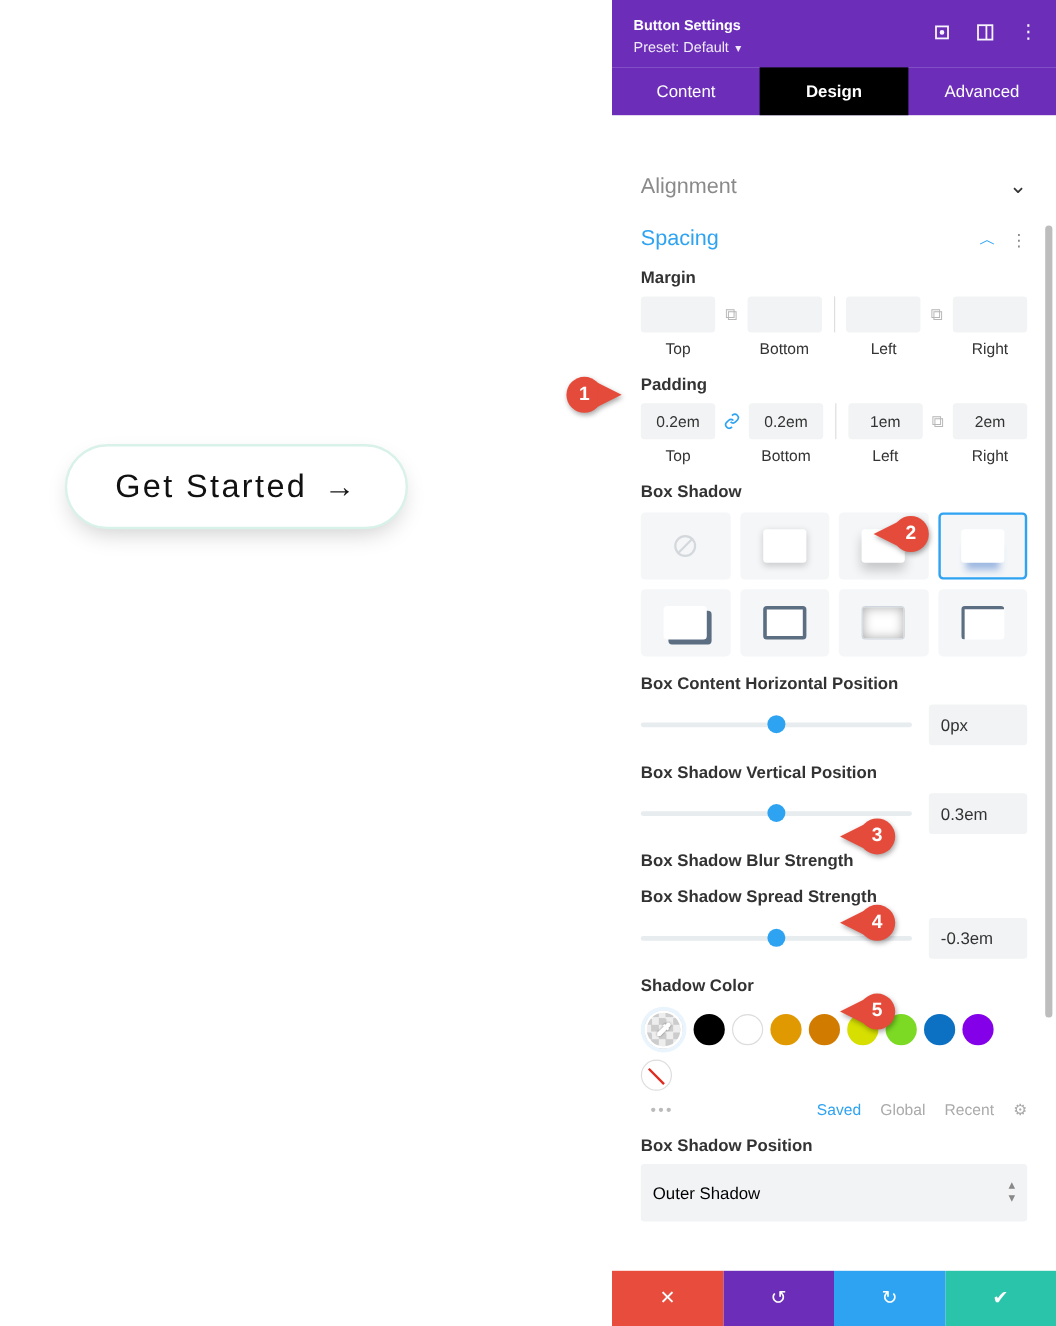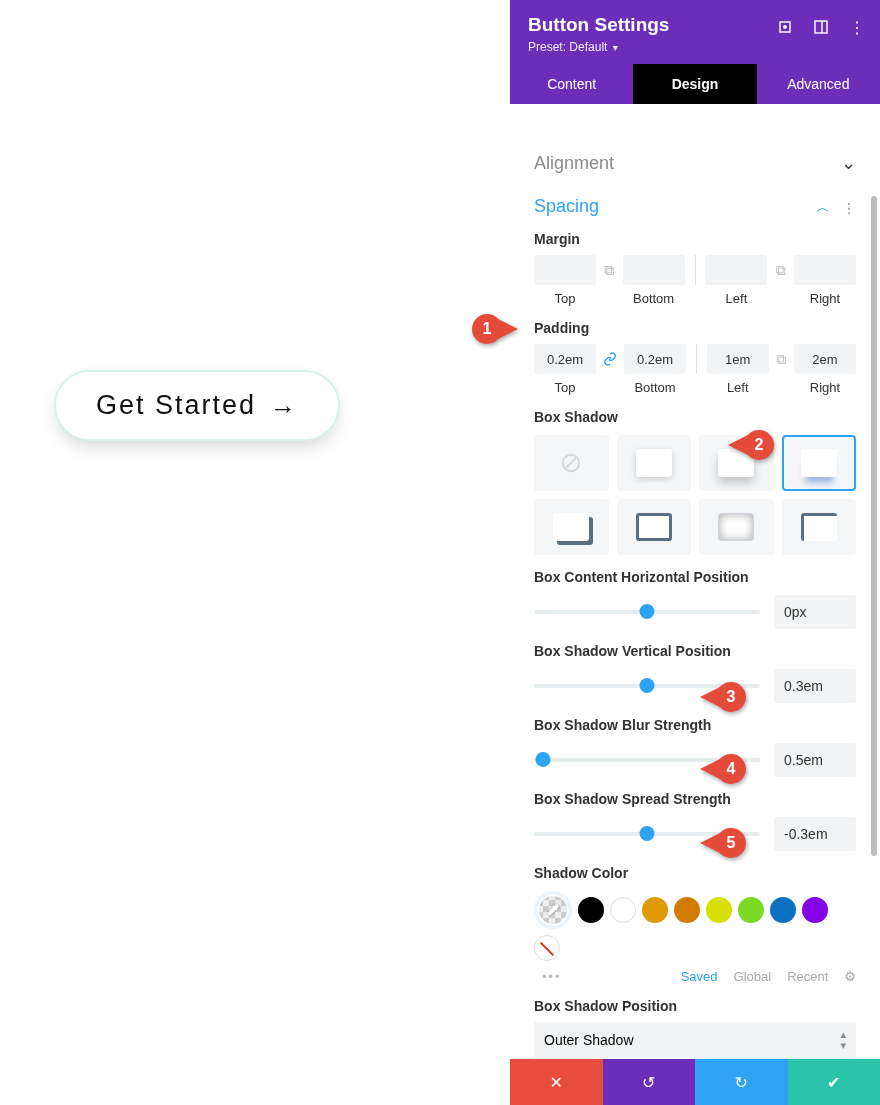--- a/index.html
+++ b/index.html
@@ -16,21 +16,21 @@
   box-shadow: 0 8px 20px -6px rgba(0,0,0,0.22);
   font-size: 27px; letter-spacing: 2px; font-weight: 400;
   color: #111;
   display: flex; align-items: flex-end; gap: 14px;
 }
 .preview-button .arrow { font-size: 26px; }
 
 
 .panel { position: absolute; right: 0; top: 0; width: 370px; height: 1105px; background: #fff; display: flex; flex-direction: column; }
 .panel-header { background: #6c2eb9; color: #fff; padding: 14px 18px 10px; position: relative; }
-.panel-title { font-size: 19px; font-weight: 600; }
+.panel-title { font-size: 12px; font-weight: 600; }
 .panel-preset { font-size: 12px; opacity: 0.9; margin-top: 4px; }
 .panel-preset .caret { font-size: 10px; margin-left: 2px; }
 .header-icons { position: absolute; right: 14px; top: 18px; display: flex; gap: 18px; align-items: center; }
 .header-icons span { width: 18px; height: 18px; display: inline-flex; align-items: center; justify-content: center; opacity: 0.95; font-size: 16px; }
 
 .tabs { background: #6c2eb9; display: flex; }
 .tab { flex: 1; text-align: center; padding: 12px 16px; font-size: 14px; color: #fff; cursor: pointer; }
 .tab.active { background: #000000; font-weight: 600; }
 
 .panel-body { flex: 1; overflow: hidden; position: relative; padding: 0 20px 0 20px; margin-top: 32px; }
@@ -86,21 +86,21 @@
 .sw-yellow{background:#d6df00;} .sw-green{background:#7cda24;}
 .sw-blue{background:#0c71c3;} .sw-purple{background:#8300e9;}
 .sw-clear{background:#fff;border:1px solid #ddd;position:relative;}
 .sw-clear::after{content:"";position:absolute;left:3px;right:3px;top:50%;height:2px;background:#e02b20;transform:rotate(45deg);}
 .color-sub { display: flex; align-items: center; gap: 16px; font-size: 13px; margin-top: 8px; }
 .color-sub .dots { color:#bbb; letter-spacing:2px; margin-right:auto; margin-left:8px;}
 .color-sub .saved { color:#2ea3f2; font-weight:500;}
 .color-sub .mut { color:#aaa; }
 .color-sub .gear { color:#aaa; }
 
-.select-row { margin-top:8px; background:#f1f3f4; border-radius:3px; height:36px; display:flex; align-items:center; padding:0 10px; justify-content:space-between; font-size:14px; }
+.select-row { margin-top:8px; background:#f1f3f4; border-radius:3px; height:48px; display:flex; align-items:center; padding:0 10px; justify-content:space-between; font-size:14px; }
 .select-row .updown { color:#888; font-size:11px; line-height:1; }
 
 
 .footerbar { height: 46px; display: flex; }
 .footbtn { flex:1; display:flex; align-items:center; justify-content:center; color:#fff; font-size:16px; cursor:pointer; }
 .fb-red{background:#e74c3c;} .fb-purple{background:#6c2eb9;} .fb-blue{background:#2ea3f2;} .fb-green{background:#29c4a9;}
 
 
 .callout { position:absolute; display:flex; align-items:center; z-index:50; filter: drop-shadow(1px 2px 2px rgba(0,0,0,0.35)); }
 .callout .bubble { background:#e54b3a; color:#fff; width:30px; height:30px; border-radius:50%; display:flex; align-items:center; justify-content:center; font-weight:700; font-size:16px; }
@@ -272,27 +272,20 @@
           <div class="slider">
             <div class="slider-track"></div>
               <div class="slider-thumb" style="left:50%"></div>
           </div>
           <div class="slider-value">0.3em</div>
         </div>
       </div>
 
       <div class="field-group">
         <div class="field-label">Box Shadow Blur Strength</div>
-        <div class="slider-row">
-          <div class="slider">
-            <div class="slider-track"></div>
-              <div class="slider-thumb" style="left:4%"></div>
-          </div>
-          <div class="slider-value">0.5em</div>
-        </div>
       </div>
 
       <div class="field-group">
         <div class="field-label">Box Shadow Spread Strength</div>
         <div class="slider-row">
           <div class="slider">
             <div class="slider-track"></div>
               <div class="slider-thumb" style="left:50%"></div>
           </div>
           <div class="slider-value">-0.3em</div>

